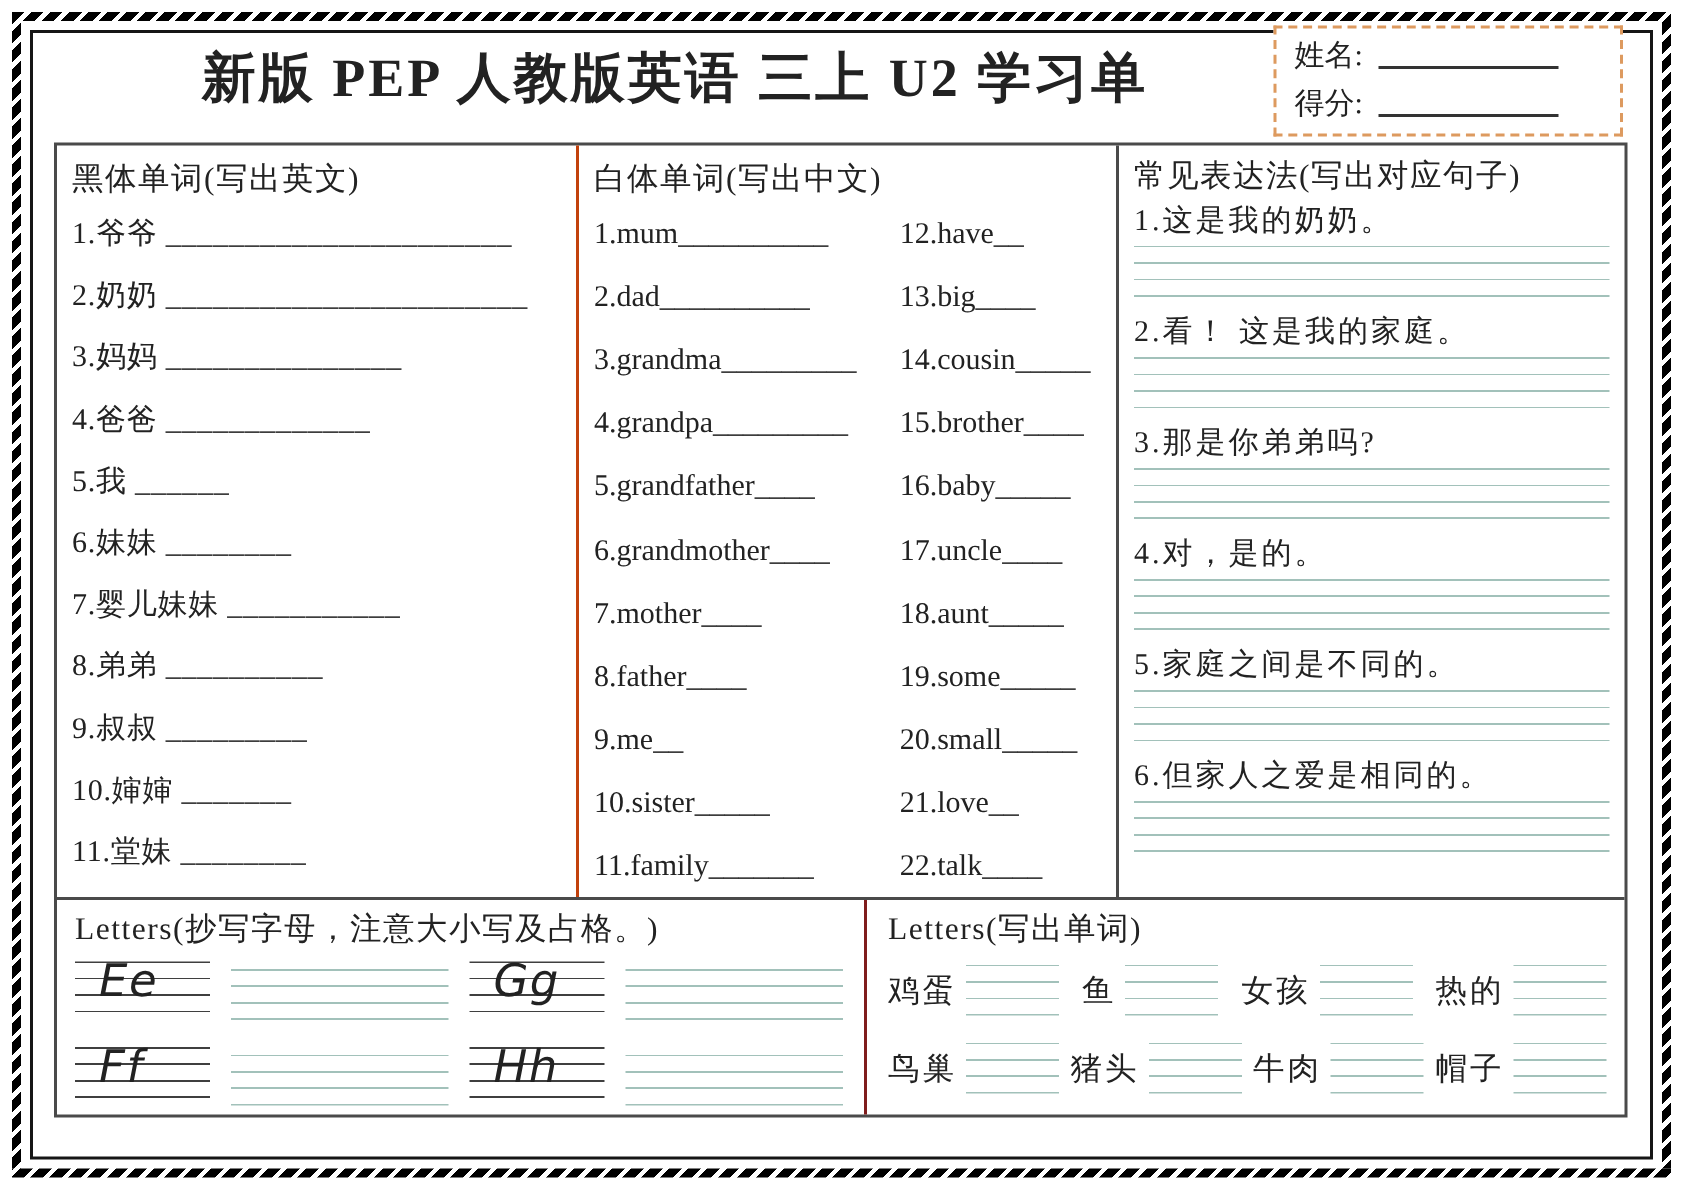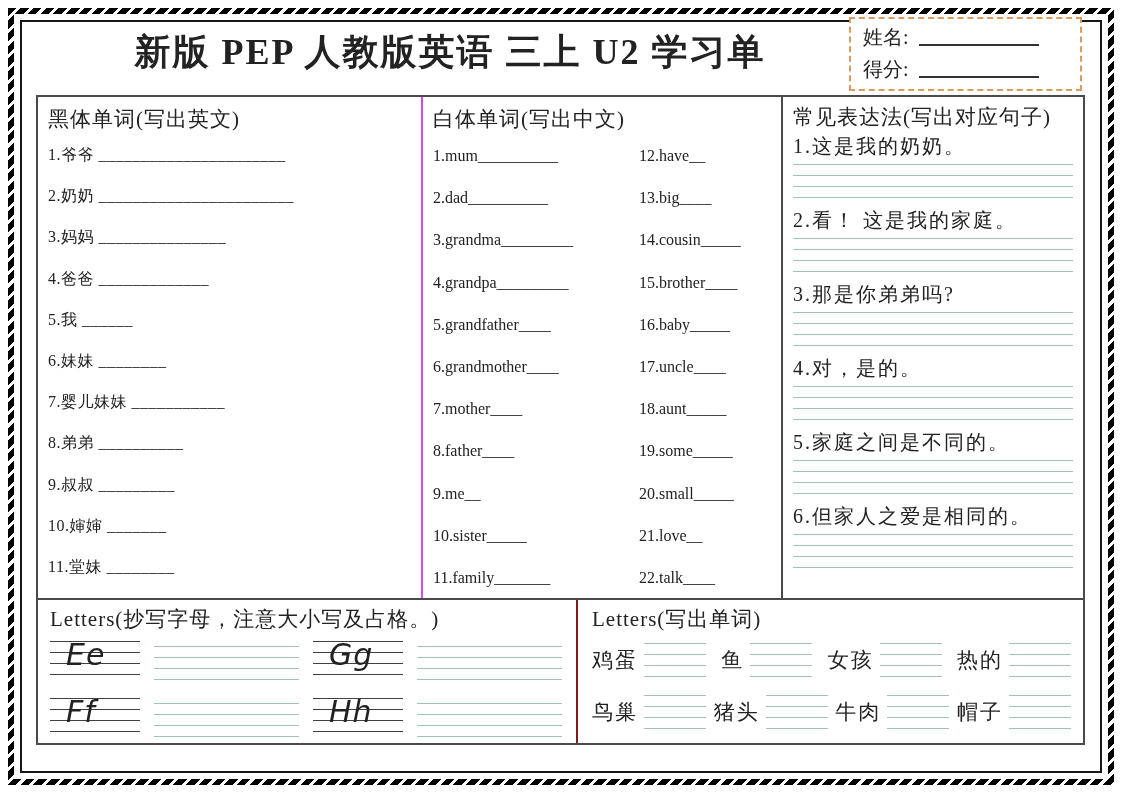--- a/index.html
+++ b/index.html
@@ -39,25 +39,25 @@
   .nb-row { display:flex; align-items:flex-end; font-size:20px; line-height:24px; }
   .nb-line { display:inline-block; width:120px; height:2px; background:#333; margin-left:10px; margin-bottom:3px; }
   
   .sheet {
     position:absolute; left:36px; top:95px; width:1049px; height:650px;
     border:2px solid #4a4a4a; background:#fff;
     display:flex; flex-direction:column;
   }
   .top-row { display:flex; height:501px; }
   .col { padding:8px 10px 4px 10px; }
-  .col1 { width:385px; border-right:2px solid #d946ef; }
+  .col1 { width:348px; border-right:2px solid #c2410c; }
   .col2 { width:360px; border-right:2px solid #4a4a4a; padding-right:17px; }
   .col3 { flex:1; padding:6px 10px 2px 10px; }
   .col-header { font-size:21px; letter-spacing:1px; height:30px; white-space:nowrap; }
-  .w-item { height:41.2px; display:flex; align-items:center; font-size:16px; white-space:nowrap; letter-spacing:0.5px; }
+  .w-item { height:41.2px; display:flex; align-items:center; font-size:20px; white-space:nowrap; letter-spacing:0.5px; }
   .two-cols { display:flex; }
   .subcol { width:206px; }
   .subcol.right { flex:1; }
   .subcol .w-item { height:42.2px; letter-spacing:0; }
   
   .expr-group { margin-bottom:6px; }
   .expr-text { font-size:20px; height:26px; letter-spacing:2px; white-space:nowrap; }
   .lines4 {
     height:34px; margin-top:5px;
     background:repeating-linear-gradient(to bottom,#a2c1ba 0 1px,transparent 1px 11px);

